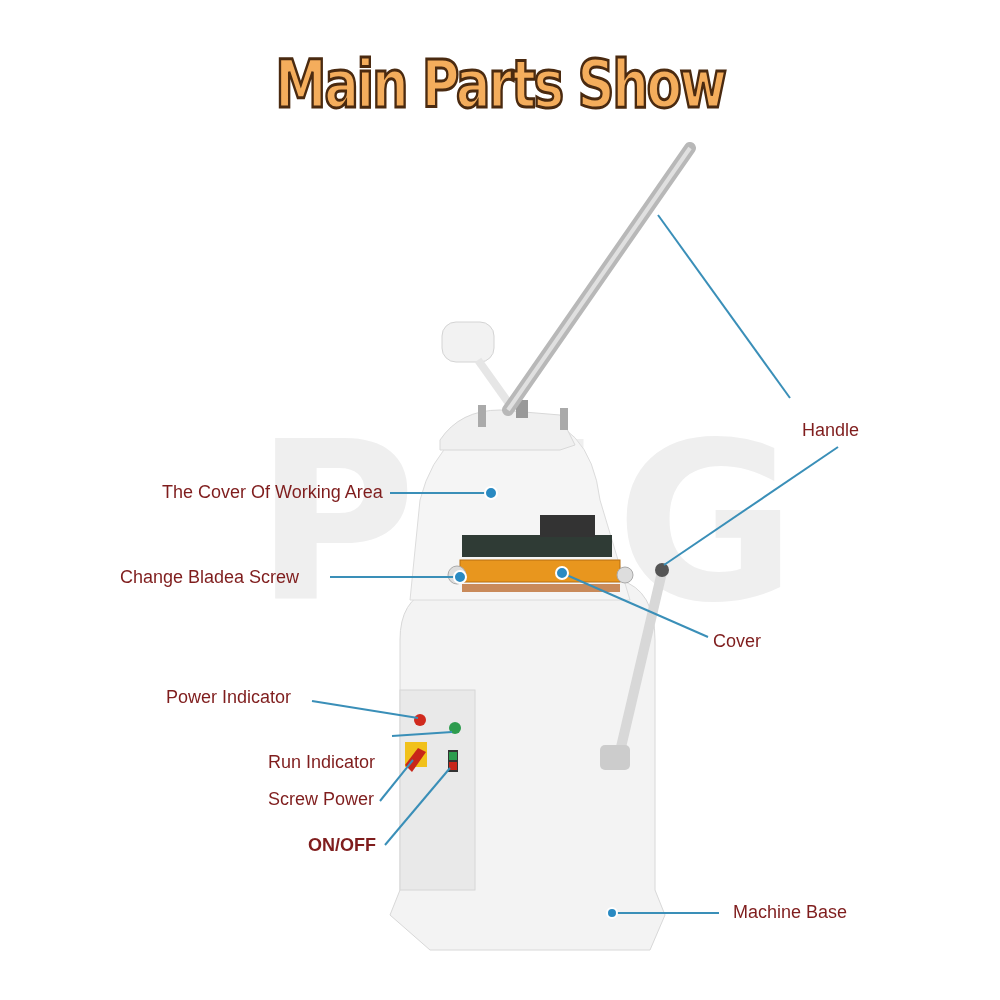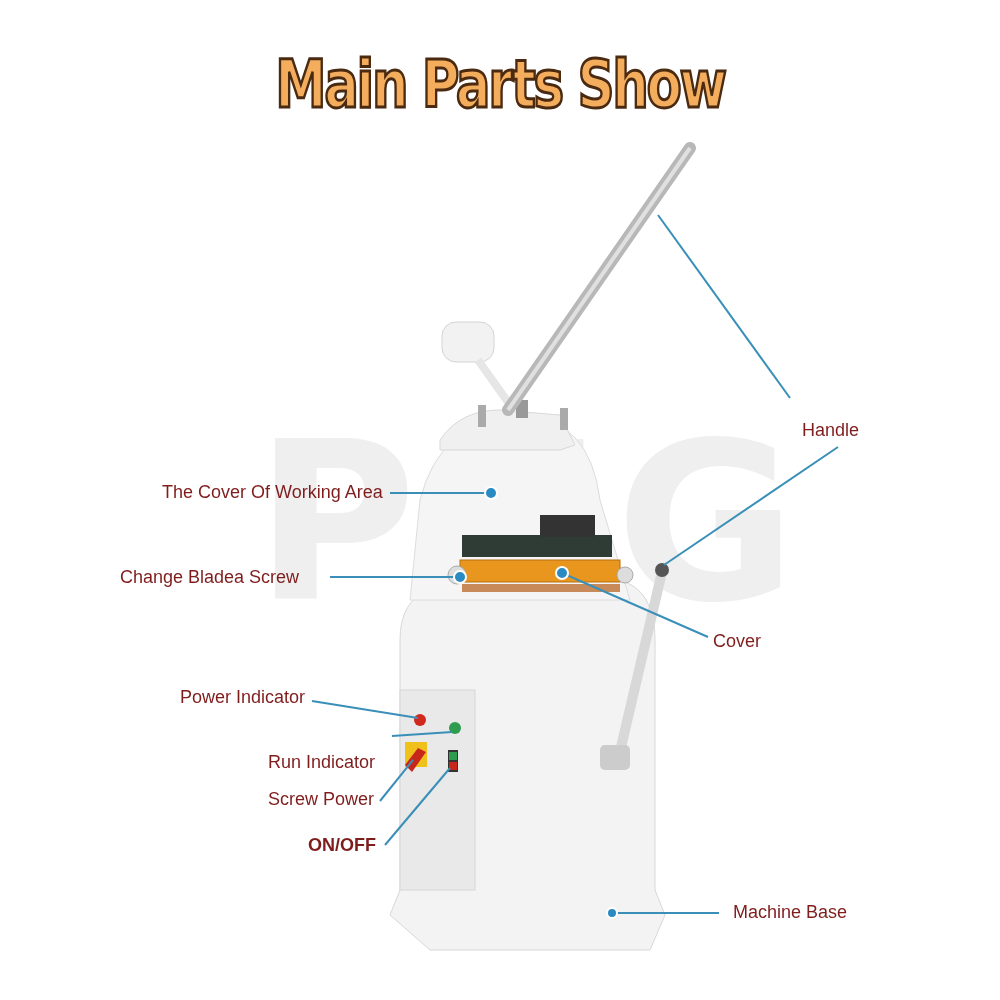--- a/index.html
+++ b/index.html
@@ -69,17 +69,17 @@
     <circle cx="460" cy="577" r="6"></circle>
     <circle cx="562" cy="573" r="6"></circle>
     <circle cx="612" cy="913" r="5"></circle>
   </g>
 </svg>
 
 <div class="lbl" style="left:802px;top:420px;">Handle</div>
 <div class="lbl" style="left:142px;top:482px;margin-left:20px;">The Cover Of Working Area</div>
 <div class="lbl" style="left:120px;top:567px;">Change Bladea Screw</div>
 <div class="lbl" style="left:713px;top:631px;">Cover</div>
-<div class="lbl" style="left:166px;top:687px;margin-left:14px;">Power Indicator</div>
+<div class="lbl" style="left:166px;top:687px;">Power Indicator</div>
 <div class="lbl" style="left:268px;top:728px;margin-top:24px;">Run Indicator</div>
 <div class="lbl" style="left:268px;top:789px;">Screw Power</div>
 <div class="lbl" style="left:308px;top:835px;font-weight:bold;">ON/OFF</div>
 <div class="lbl" style="left:733px;top:902px;">Machine Base</div>
 
 </body></html>

